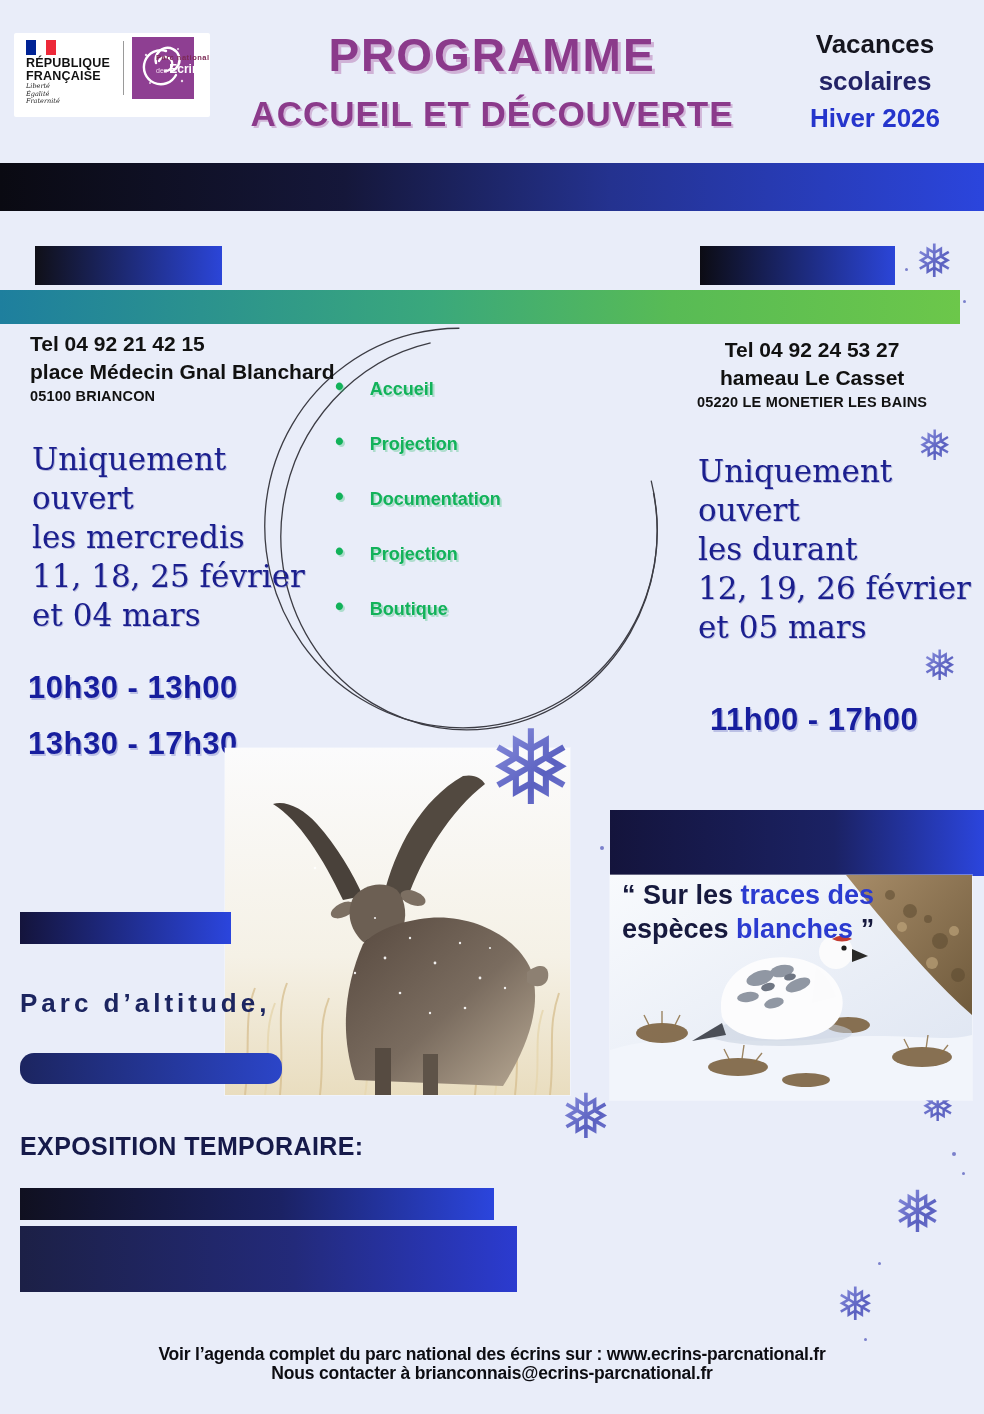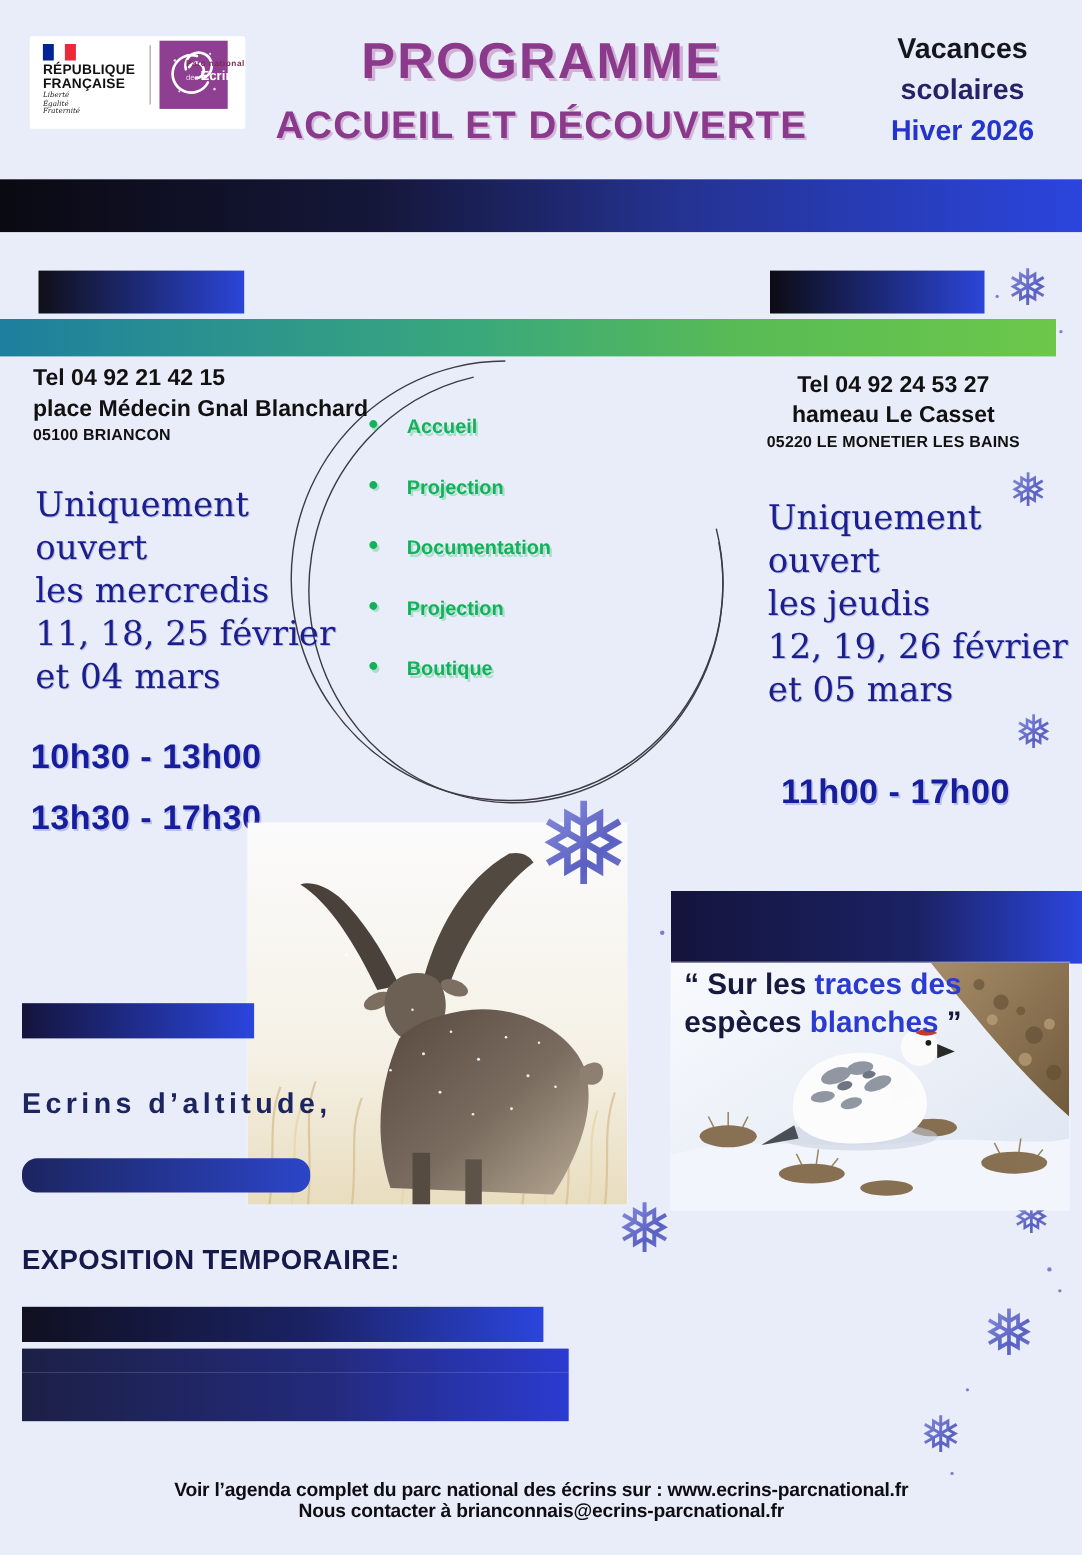--- a/index.html
+++ b/index.html
@@ -4,21 +4,21 @@
 <style>
   html,body{margin:0;padding:0;}
   body{width:984px;height:1414px;background:#e9edf9;font-family:"Liberation Sans",sans-serif;}
   .page{position:relative;width:984px;height:1414px;overflow:hidden;background:#e9edf9;}
   .abs{position:absolute;}
   .b{font-weight:bold;}
   .serif{font-family:"DejaVu Serif",serif;}
   .gt{-webkit-background-clip:text;background-clip:text;color:transparent;}
 
   
-  .logo-panel{left:27px;top:33px;width:196px;height:84px;background:#ffffff;border-radius:2px;}
+  .logo-panel{left:14px;top:33px;width:196px;height:84px;background:#ffffff;border-radius:2px;}
   .flag{left:12px;top:7px;width:30px;height:15px;display:flex;}
   .flag div{width:10px;height:100%;}
   .gov-name{left:12px;top:24px;font-size:12.5px;line-height:13px;color:#111;letter-spacing:.2px;}
   .motto{left:12px;top:50px;font-size:6.5px;line-height:7.5px;color:#222;font-family:"DejaVu Serif",serif;font-style:italic;}
   .logo-divider{left:109px;top:8px;width:1px;height:54px;background:#9a9a9a;}
   .parc-square{left:118px;top:4px;width:62px;height:62px;background:#8e3f92;}
   .parc-text1{left:142px;top:20px;font-size:7.5px;color:#7c2a55;letter-spacing:.5px;font-weight:bold;}
   .parc-text2{left:142px;top:29px;font-size:12px;color:#ffffff;font-weight:bold;}
   .parc-text2 .des{font-size:7px;color:#f0d9ee;font-weight:normal;}
 
@@ -170,21 +170,21 @@
   <div class="abs serif open-block open-left">
     <div>Uniquement</div>
     <div>ouvert</div>
     <div>les mercredis</div>
     <div>11, 18, 25 février</div>
     <div>et 04 mars</div>
   </div>
   <div class="abs serif open-block open-right">
     <div>Uniquement</div>
     <div>ouvert</div>
-    <div>les jeudis</div>
+    <div>les durant</div>
     <div>12, 19, 26 février</div>
     <div>et 05 mars</div>
   </div>
 
   <div class="abs b hours h-l1">10h30  - 13h00</div>
   <div class="abs b hours h-l2">13h30  - 17h30</div>
   <div class="abs b hours h-r1">11h00  - 17h00</div>
 
   <div class="abs glist">
     <div class="gitem" style="top:0">Accueil</div>
@@ -328,21 +328,21 @@
     </g>
     <path d="M112,148 L82,166 L116,160 Z" fill="#4a4e57"></path>
   </svg>
 
   <div class="abs quote">
     <div><span class="q-dark">“ Sur les </span><span class="q-blue">traces des</span></div>
     <div><span class="q-dark">espèces </span><span class="q-blue"> blanches</span><span class="q-dark"> ”</span></div>
   </div>
 
   <div class="abs b gt expos-heading">EXPOSITIONS :</div>
-  <div class="abs b expos-line1">Ecrins d’altitude,</div>
+  <div class="abs b expos-line1">Parc d’altitude,</div>
   <div class="abs b gt expos-line2">Le Briançonnais</div>
   <div class="abs b expos-temp">EXPOSITION TEMPORAIRE:</div>
   <div class="abs b gt birds-title">“Des oiseaux dans l’objectif”</div>
   <div class="abs birds-desc">
     <div class="gt bd-line">Pascal Saulay passionné d’oiseaux a été photographe</div>
     <div class="gt bd-line">et responsable audiovisuel au Parc national des écrins</div>
     <div class="gt bd-line">durant 19 ans. Cette exposition lui rend hommage.</div>
   </div>
 
   <div class="abs b footer f1">Voir l’agenda complet du parc national des écrins sur : www.ecrins-parcnational.fr</div>

